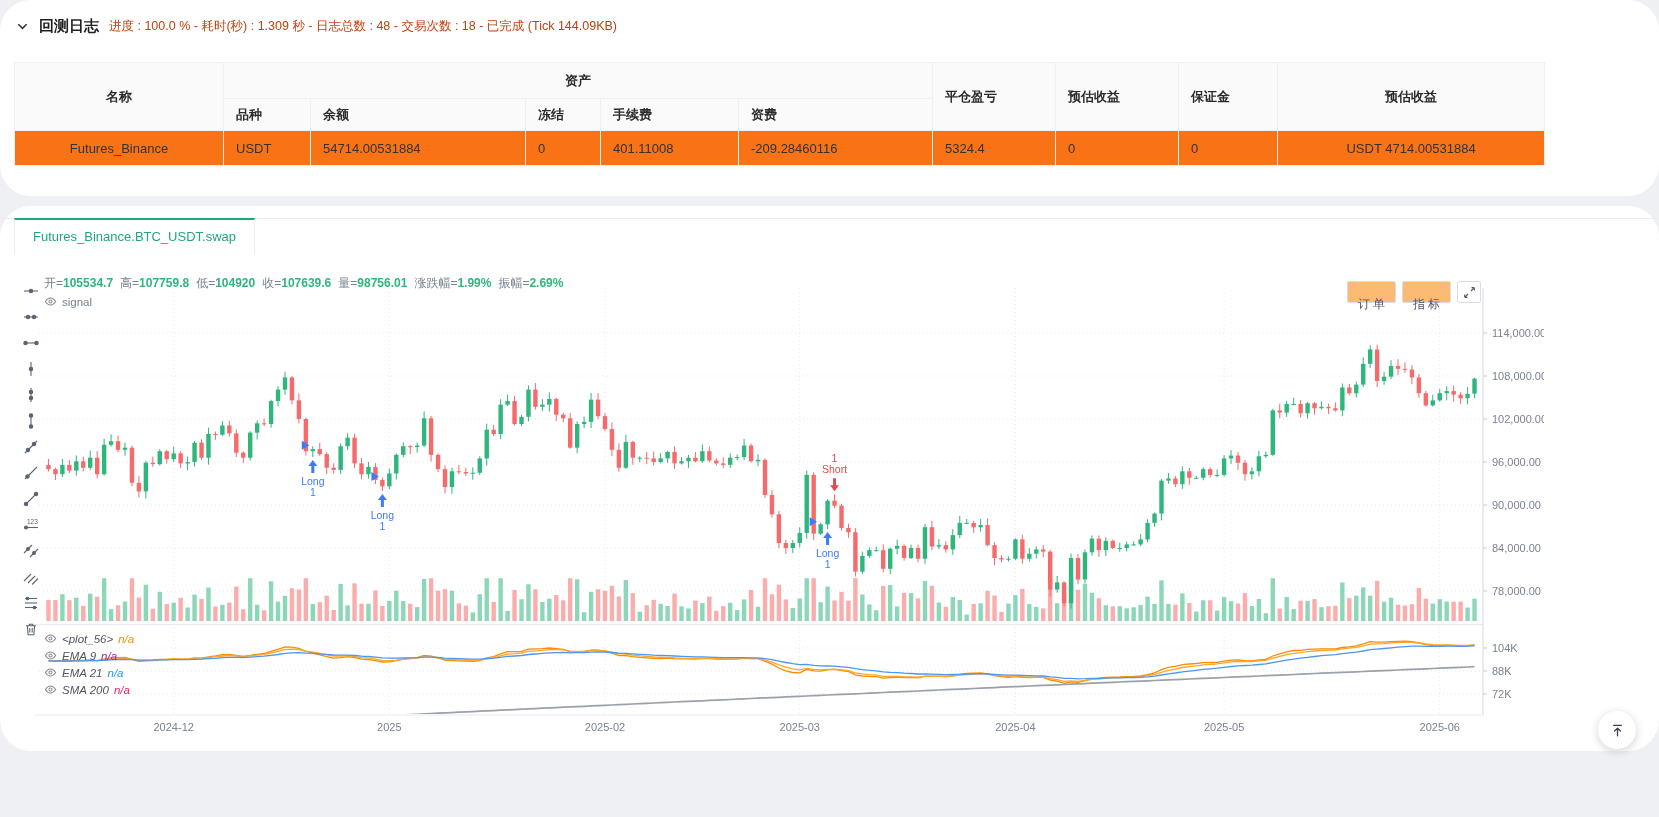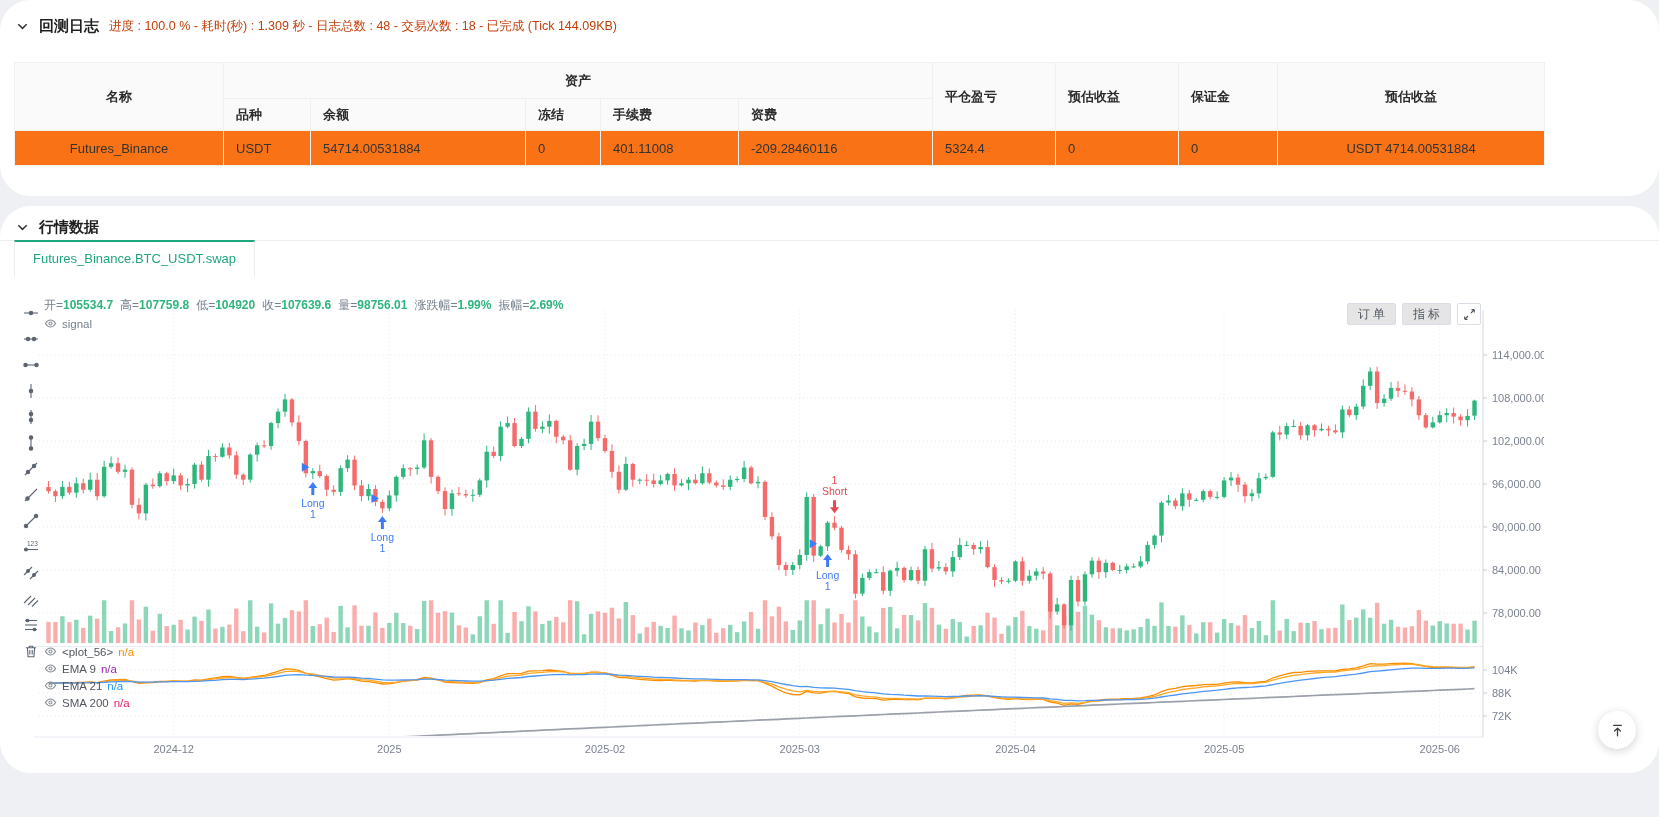--- a/index.html
+++ b/index.html
@@ -37,27 +37,27 @@
   .toolbar { position:absolute; left:2px; top:20px; width:30px; display:flex; flex-direction:column; gap:10px; align-items:center; z-index:5; }
   .toolbar button { width:22px; height:16px; border:none; background:transparent; cursor:pointer; display:flex; align-items:center; justify-content:center; }
 
   .ohlc { position:absolute; left:30px; top:12px; font-size:12px; z-index:4; white-space:nowrap; }
   .ohlc .pair { margin-right:7px; }
   .ohlc i { font-style:normal; color:#76808E; }
   .ohlc b { font-weight:700; color:#2DB67D; }
 
   .siglegend { position:absolute; left:30px; top:32px; display:flex; align-items:center; gap:5px; font-size:11.5px; color:#76808E; z-index:4;text-align:center; }
 
-  .indlegends { position:absolute; left:30px; top:358px; z-index:4; }
+  .indlegends { position:absolute; left:30px; top:367px; z-index:4;font-style:italic; }
   .indrow { display:flex; align-items:center; gap:5px; height:17px; font-size:11.5px; color:#51565f; }
   .eye { cursor:pointer; display:inline-flex; }
 
   .chart-btns { position:absolute; top:18px; right:63px; display:flex; gap:6px; z-index:4; }
-  .chart-btns .tbtn { font-size:12px; letter-spacing:3px; padding:2px 7px 2px 10px; color:#51565F;
-    background:#e5e5e5; border:1px solid #DADDE6; border-radius:2px; cursor:pointer; height:22px; }
+  .chart-btns .tbtn { font-size:12px; letter-spacing:3px; padding:14px 7px 2px 10px; color:#51565F;
+    background:#fdba74; border:1px solid #DADDE6; border-radius:2px; cursor:pointer; height:22px; }
   .chart-btns .ibtn { width:24px; height:22px; background:#fff; border:1px solid #DADDE6; border-radius:2px;
     cursor:pointer; display:flex; align-items:center; justify-content:center; }
 
   .fab { position:fixed; right:23px; bottom:68px; width:38px; height:38px; border-radius:50%;
     background:#fff; border:none; box-shadow:0 2px 10px rgba(0,0,0,.18); cursor:pointer;
     display:flex; align-items:center; justify-content:center; z-index:10; }
 </style>
 </head>
 <body>
 
@@ -112,26 +112,20 @@
         <td>0</td>
         <td class="c">USDT 4714.00531884</td>
       </tr>
     </tbody>
   </table>
 </div>
 
 <div class="gap"></div>
 
 <div class="card card-chart">
-  <div class="sec-head">
-    <svg class="chev" viewBox="0 0 14 14">
-        <polyline points="2.5,4.5 7,9 11.5,4.5" fill="none" stroke="#333" stroke-width="1.6"></polyline>
-      </svg>
-    <h2>行情数据</h2>
-  </div>
   <div class="tabs">
     <div class="tab">Futures_Binance.BTC_USDT.swap</div>
   </div>
 
   <div class="chart-wrap">
     <svg class="main" id="chart" width="1530" height="482">
         <line x1="25" y1="70" x2="1469" y2="70" stroke="#E6E9F0" stroke-dasharray="1,3"></line>
         <line x1="1469" y1="70" x2="1473" y2="70" stroke="#C9CDD8"></line>
         <text x="1478" y="74" font-size="11" fill="#7B8290">114,000.00</text>
         <line x1="25" y1="113" x2="1469" y2="113" stroke="#E6E9F0" stroke-dasharray="1,3"></line>

